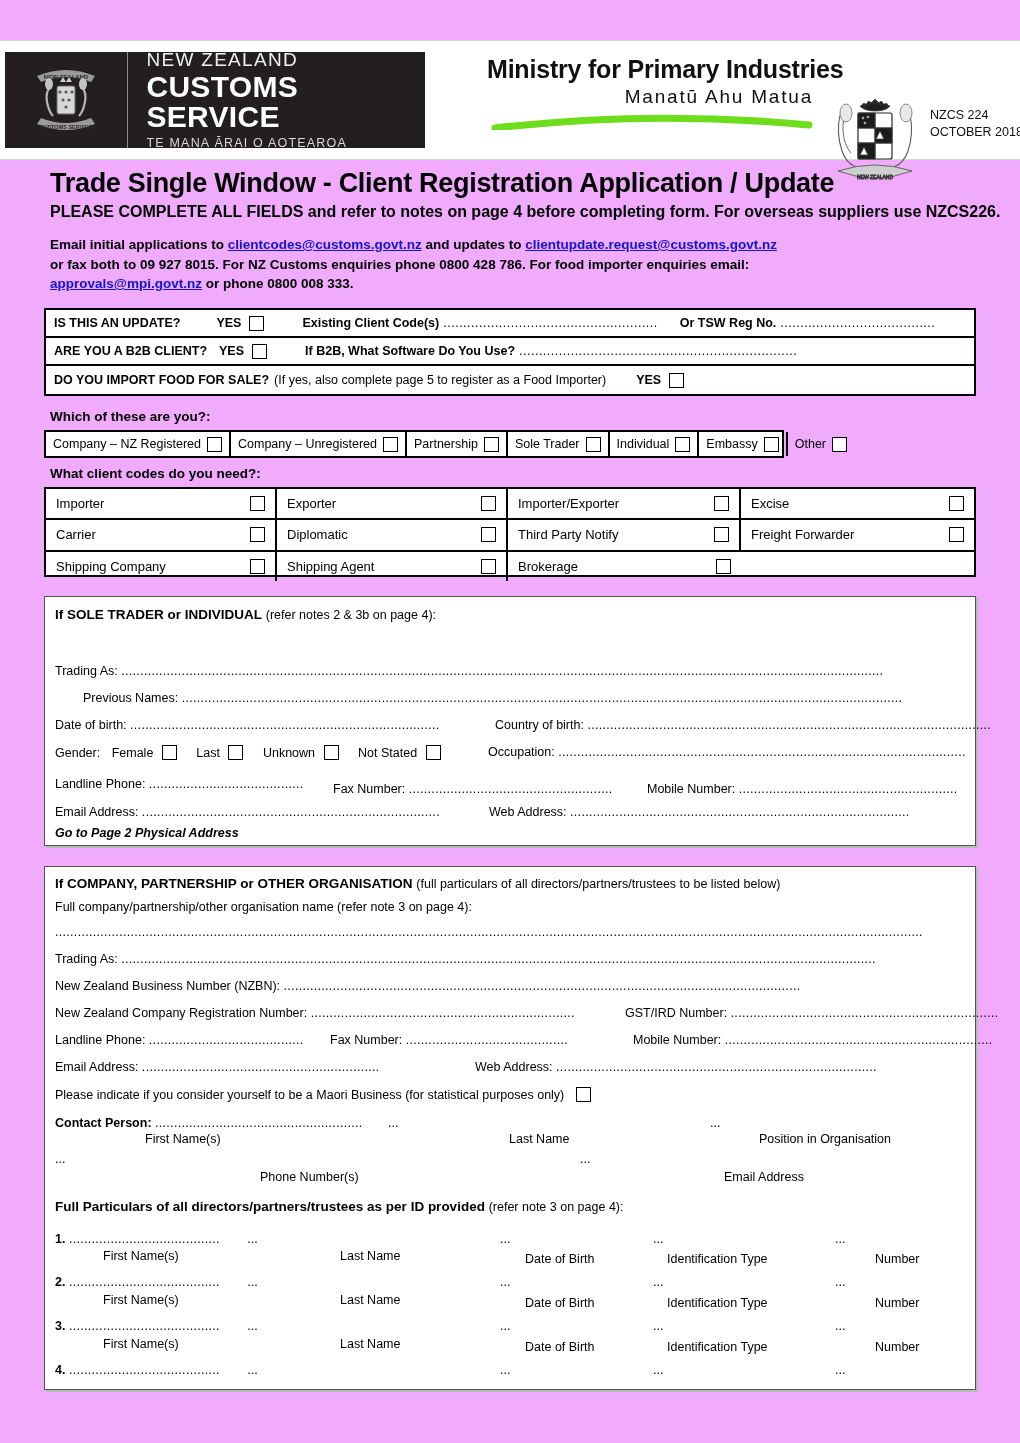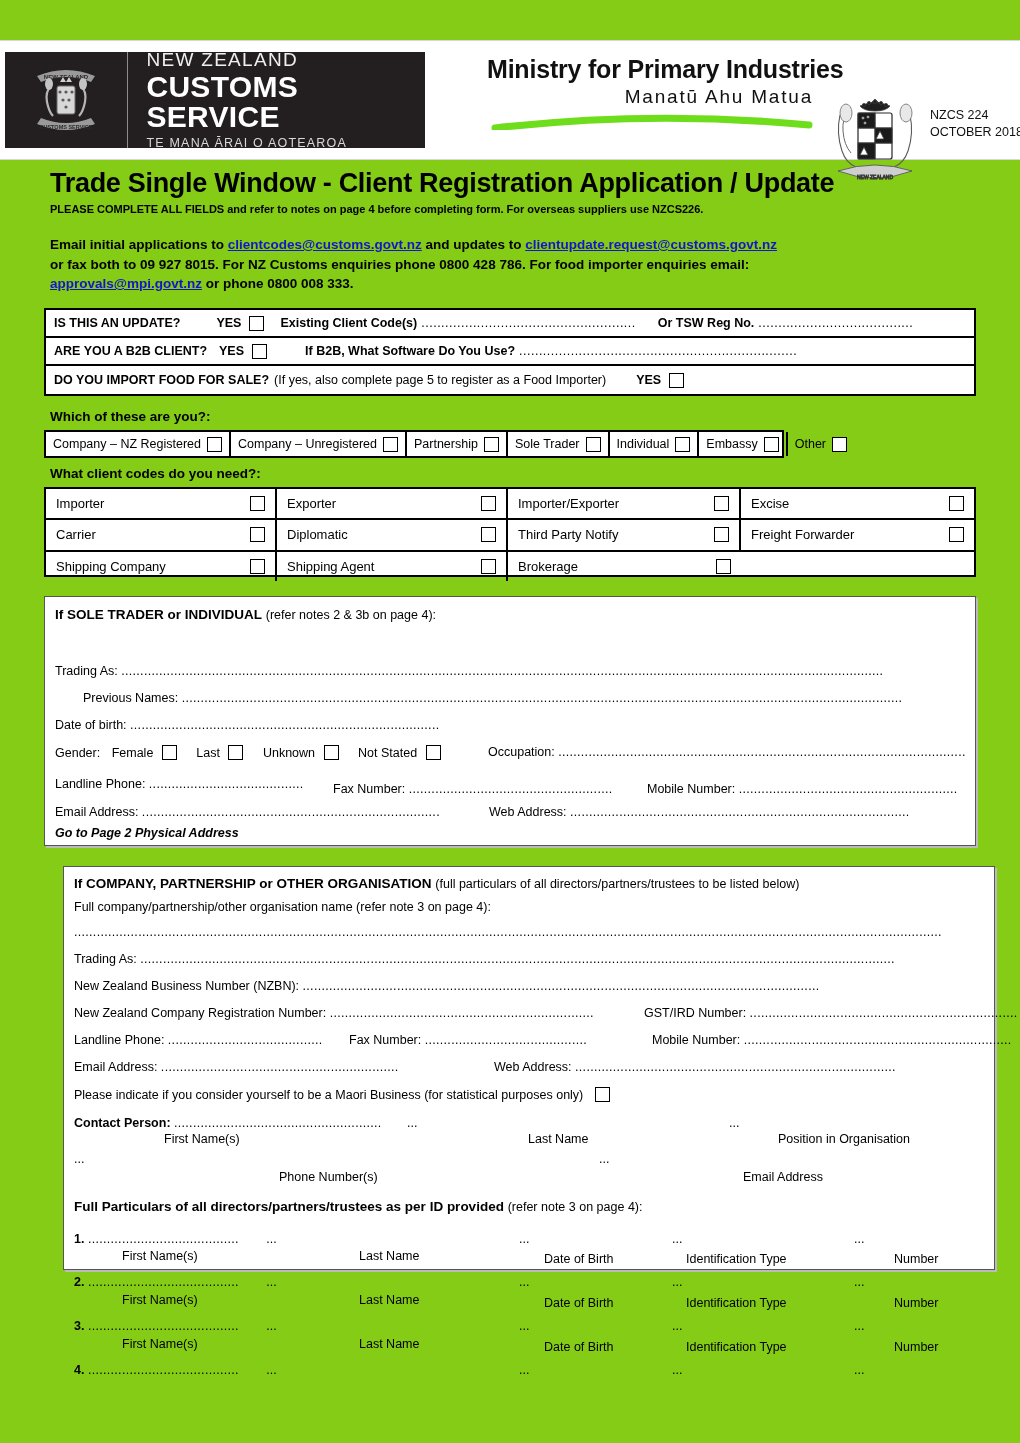--- a/index.html
+++ b/index.html
@@ -12,21 +12,21 @@
     height: 1443px;
     font-family: "Liberation Sans", sans-serif;
     color: #000000;
     position: relative;
     overflow: hidden;
   }
   .page {
     position: relative;
     width: 1020px;
     height: 1443px;
-    background: #84cc16;
+    background: #f0abfc;
   }
 
   
   .header {
     position: absolute;
     left: 0; top: 40px;
     width: 1020px;
     height: 118px;
     border-top: 1px solid #d8d8d8;
     border-bottom: 1px solid #d8d8d8;
@@ -117,21 +117,21 @@
     position: absolute;
     left: 50px; top: 168px;
     font-size: 27px;
     font-weight: bold;
     letter-spacing: -0.3px;
     white-space: nowrap;
   }
   .subtitle {
     position: absolute;
     left: 50px; top: 203px;
-    font-size: 11px;
+    font-size: 16px;
     font-weight: bold;
     white-space: nowrap;
   }
   .emailblock {
     position: absolute;
     left: 50px; top: 235px;
     font-size: 13.5px;
     font-weight: bold;
     line-height: 19.5px;
     width: 940px;
@@ -336,21 +336,21 @@
     <span>or fax both to 09 927 8015. For NZ Customs enquiries phone 0800 428 786. For food importer enquiries email:</span><br>
     <a href="#">approvals@mpi.govt.nz</a><span> or phone 0800 008 333.</span>
   </div>
 
   <div class="qbox">
 
     <div class="qrow">
       <span class="qlabel">IS THIS AN UPDATE?</span>
       <span class="qlabel" style="margin-left:36px">YES</span>
       <span class="cb" style="margin-left:8px"></span>
-      <span class="qlabel" style="margin-left:16px">Existing Client Code(s)</span>
+      <span class="qlabel" style="margin-left:38px">Existing Client Code(s)</span>
       <span class="dots" style="margin-left:4px">......................................................</span>
       <span class="qlabel" style="margin-left:22px">Or TSW Reg No.</span>
       <span class="dots" style="margin-left:4px">.......................................</span>
     </div>
 
     <div class="qrow">
       <span class="qlabel">ARE YOU A B2B CLIENT?</span>
       <span class="qlabel" style="margin-left:12px">YES</span>
       <span class="cb" style="margin-left:8px"></span>
       <span class="qlabel" style="margin-left:38px">If B2B, What Software Do You Use?</span>
@@ -468,20 +468,24 @@
       </div>
 
       <div class="ln" style="left:10px; top:94px;margin-left:28px;">
         <span>Previous Names:</span>
         <span class="dotfill">...............................................................................................................................................................................................</span>
       </div>
 
       <div class="ln" style="left:10px; top:121px;">
         <span>Date of birth:</span>
         <span class="dotfill">..................................................................................</span>
+      </div>
+      <div class="ln" style="left:450px; top:121px;">
+        <span>Country of birth:</span>
+        <span class="dotfill">...........................................................................................................</span>
       </div>
 
       <div class="ln" style="left:10px; top:148px;">
         <span>Gender:</span>
         <span style="margin-left:8px">Female</span>
         <span class="cb" style="margin-left:5px"></span>
         <span style="margin-left:16px">Last</span>
         <span class="cb" style="margin-left:5px"></span>
         <span style="margin-left:16px">Unknown</span>
         <span class="cb" style="margin-left:5px"></span>
@@ -512,21 +516,21 @@
       </div>
       <div class="ln" style="left:444px; top:208px;">
         <span>Web Address:</span>
         <span class="dotfill">..........................................................................................</span>
       </div>
 
       <div class="ln ital" style="left:10px; top:229px;">Go to Page 2 Physical Address</div>
     </div>
   </div>
 
-  <div class="fieldbox" style="left:44px; top:866px; width:932px; height:404px;margin-left:19px;">
+  <div class="fieldbox" style="left:44px; top:866px; width:932px; height:524px;">
     <div class="fb-inner">
 
       <div class="ln b13" style="left:10px; top:9px;">
         <b>If COMPANY, PARTNERSHIP or OTHER ORGANISATION</b>
         <span class="sub">(full particulars of all directors/partners/trustees to be listed below)</span>
       </div>
       <div class="ln" style="left:10px; top:33px;">Full company/partnership/other organisation name (refer note 3 on page 4):</div>
 
       <div class="ln dotfill" style="left:10px; top:58px;">......................................................................................................................................................................................................................................</div>
 

